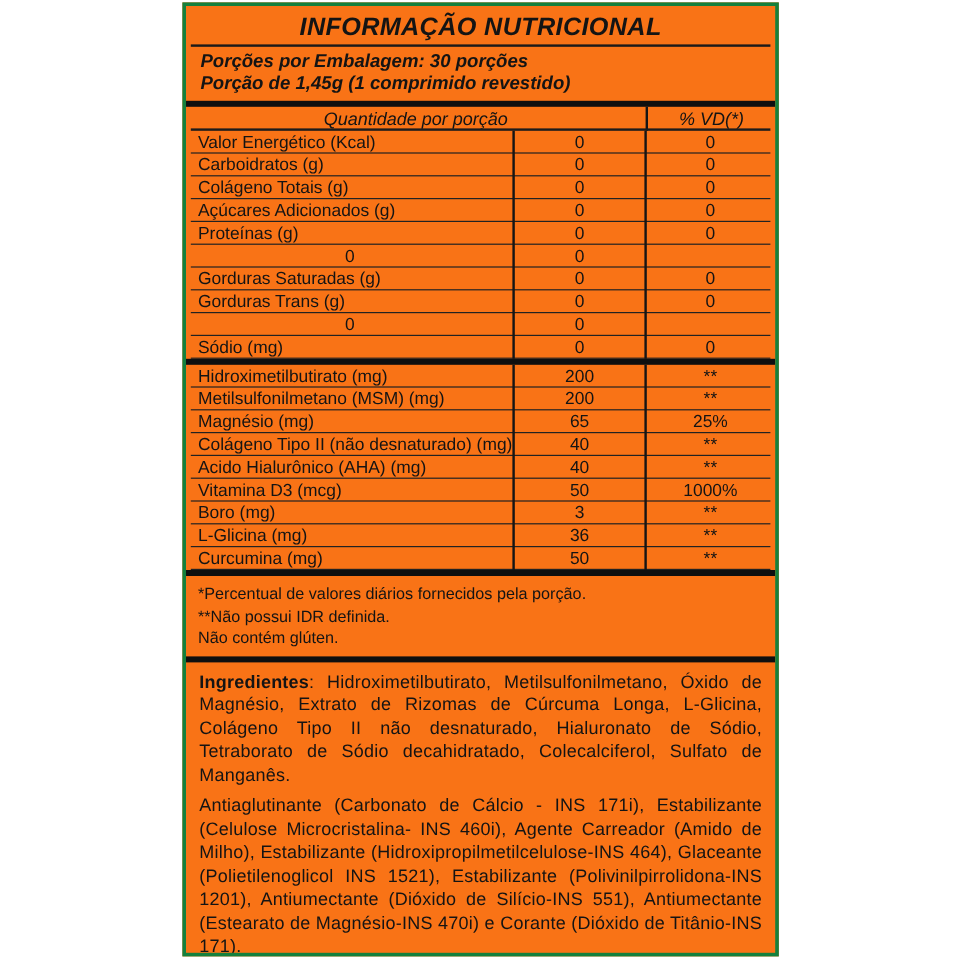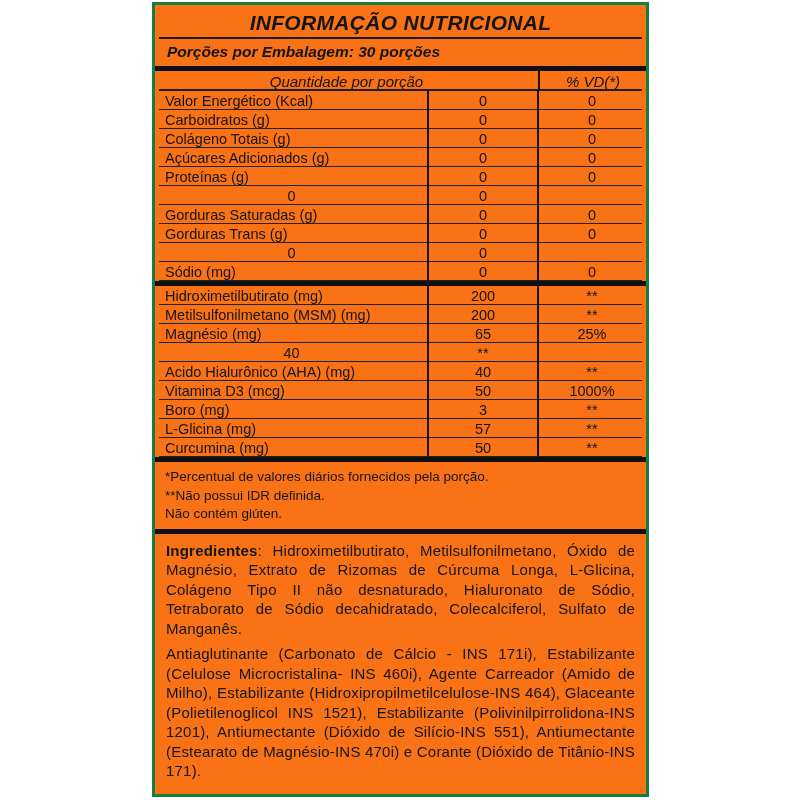--- a/index.html
+++ b/index.html
@@ -45,20 +45,21 @@
 </head>
 <body>
 
 <div class="panel">
 
   <div class="title-block">INFORMAÇÃO NUTRICIONAL</div>
   <div class="thin-rule"></div>
 
   <div class="servings">
     <div>Porções por Embalagem: 30 porções</div>
+    <div>Porção de 1,45g (1 comprimido revestido)</div>
   </div>
 
   <div class="bar"></div>
 
   <div class="header-row">
     <div class="hcell left">Quantidade por porção</div>
     <div class="hcell right">% VD(*)</div>
   </div>
 
   <div class="rows-section">
@@ -140,20 +141,21 @@
         <div class="cell vd">**</div>
       </div>
 
       <div class="row">
         <div class="cell name">Magnésio (mg)</div>
         <div class="cell qty">65</div>
         <div class="cell vd">25%</div>
       </div>
 
       <div class="row">
+        <div class="cell name">Colágeno Tipo II (não desnaturado) (mg)</div>
         <div class="cell qty">40</div>
         <div class="cell vd">**</div>
       </div>
 
       <div class="row">
         <div class="cell name">Acido Hialurônico (AHA) (mg)</div>
         <div class="cell qty">40</div>
         <div class="cell vd">**</div>
       </div>
 
@@ -164,21 +166,21 @@
       </div>
 
       <div class="row">
         <div class="cell name">Boro (mg)</div>
         <div class="cell qty">3</div>
         <div class="cell vd">**</div>
       </div>
 
       <div class="row">
         <div class="cell name">L-Glicina (mg)</div>
-        <div class="cell qty">57</div>
+        <div class="cell qty">36</div>
         <div class="cell vd">**</div>
       </div>
 
       <div class="row">
         <div class="cell name">Curcumina (mg)</div>
         <div class="cell qty">50</div>
         <div class="cell vd">**</div>
       </div>
     <div class="vline v1"></div>
     <div class="vline v2"></div>

